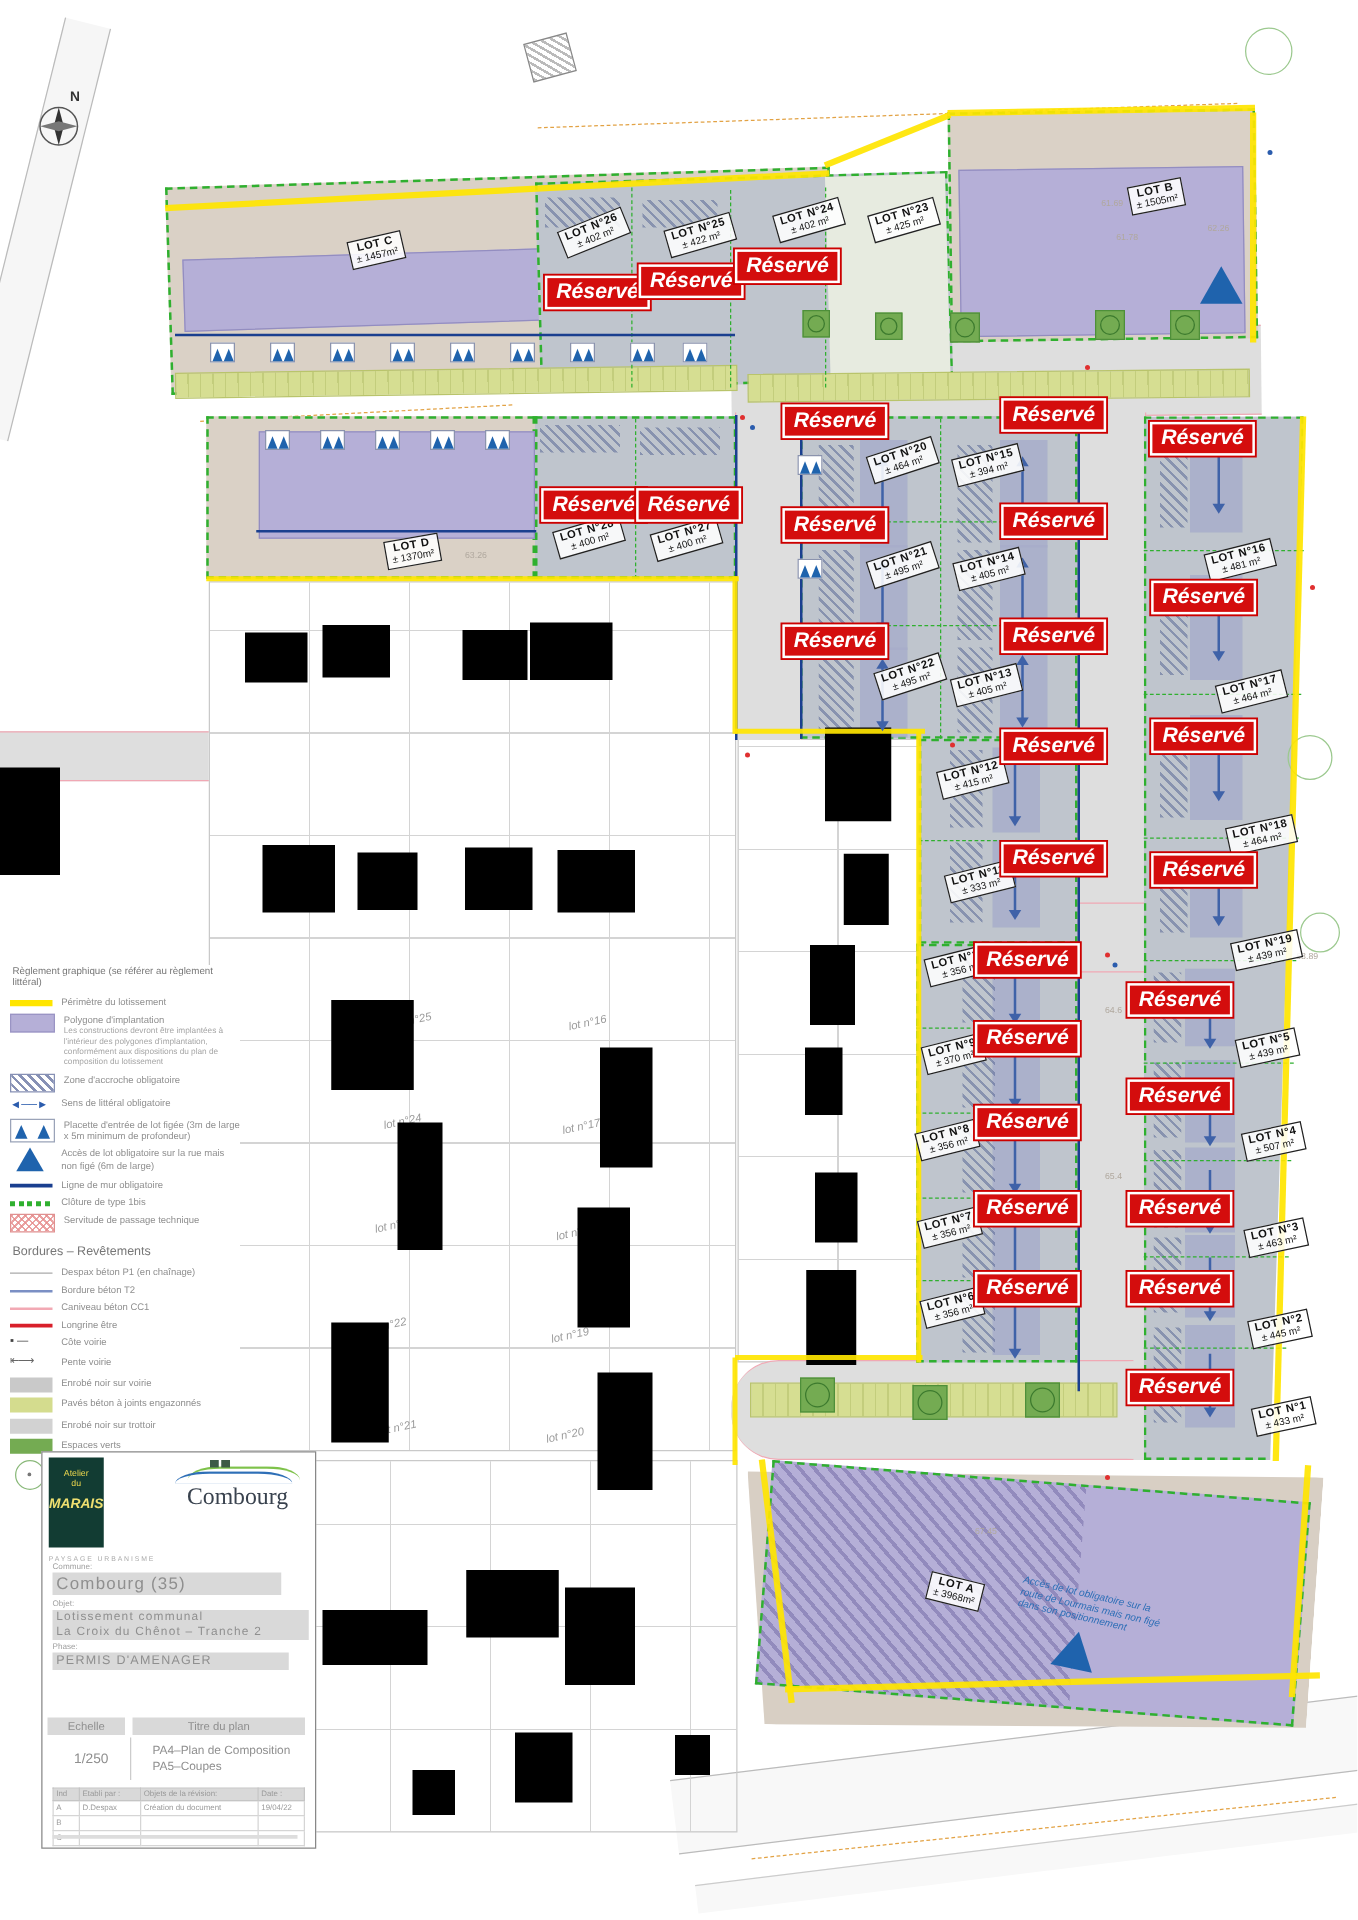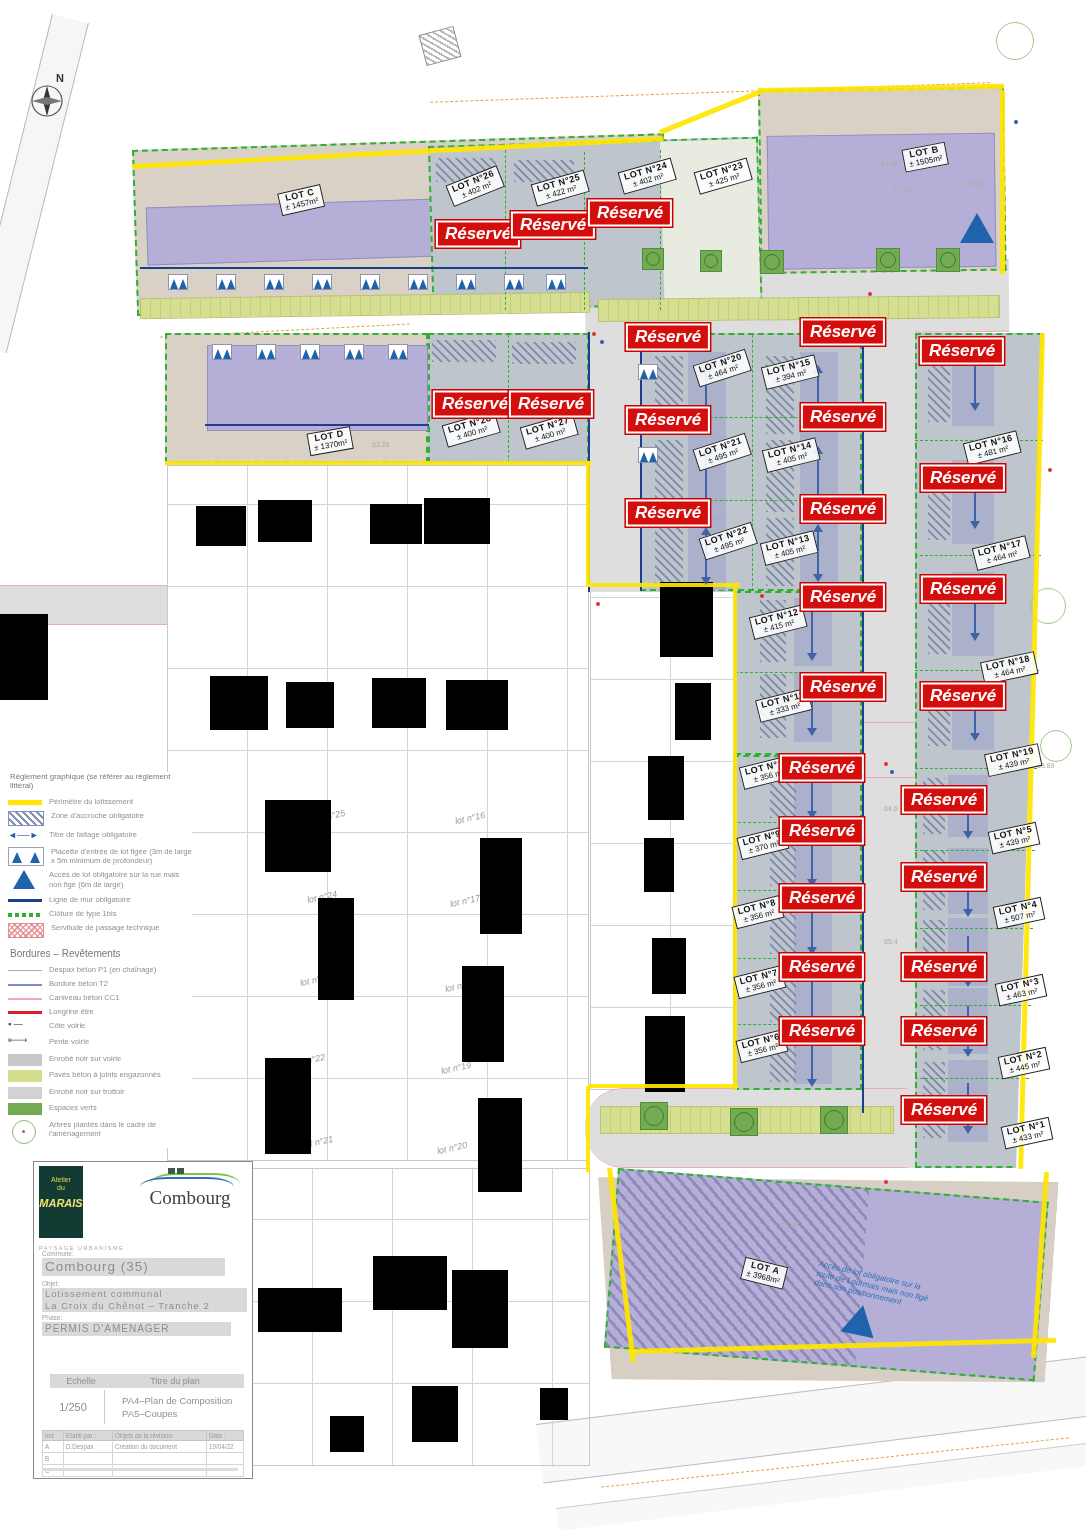--- a/index.html
+++ b/index.html
@@ -161,21 +161,21 @@
       border-top:2.5px solid #2e6fb7;border-radius:100% 100% 0 0/340% 340% 0 0;}
   .houses{position:absolute;left:28px;top:-2px;width:7px;height:6px;background:#3d5a46;
       box-shadow:9px 0 0 #3d5a46;}
   .cbg-name{font-family:"Liberation Serif",serif;font-size:19px;color:#39424e;margin-top:2px;}
   .fld-lab{position:absolute;font-size:6.5px;color:#a0a0a0;}
   .fld-bar{position:absolute;background:#d9d9d9;color:#8f8f8f;letter-spacing:1px;overflow:hidden;}
   #f-commune{left:8px;top:96px;width:180px;height:18px;font-size:13.5px;line-height:18px;padding-left:3px;}
   #f-objet{left:8px;top:126px;width:202px;height:24px;font-size:9.5px;line-height:12px;padding-left:3px;}
   #f-phase{left:8px;top:160px;width:186px;height:14px;font-size:10px;line-height:14px;padding-left:3px;}
   .sc-head{position:absolute;background:#d9d9d9;font-size:9px;text-align:center;height:14px;line-height:14px;}
-  #sc-h1{left:16px;top:212px;width:62px;}
+  #sc-h1{left:4px;top:212px;width:62px;}
   #sc-h2{left:72px;top:212px;width:138px;}
   #sc-v1{position:absolute;left:8px;top:228px;width:62px;height:34px;font-size:11px;text-align:center;line-height:34px;border-right:1px solid #ccc;}
   #sc-v2{position:absolute;left:88px;top:228px;width:138px;height:34px;font-size:9.5px;text-align:left;line-height:13px;padding-top:4px;box-sizing:border-box;}
   .rev{position:absolute;left:8px;top:268px;width:202px;border-collapse:collapse;font-size:6.3px;color:#9a9a9a;}
   .rev th{background:#d9d9d9;font-weight:normal;border:1px solid #c5c5c5;padding:1px 2px;text-align:left;}
   .rev td{border:1px solid #d5d5d5;padding:1px 2px;height:9px;}
   .fineprint{position:absolute;left:8px;top:306px;width:196px;height:3px;background:#ddd;}
 </style>
 </head>
 <body>
@@ -637,26 +637,30 @@
 
   <div class="lota-note">Accès de lot obligatoire sur la route de Lourmais mais non figé dans son positionnement</div>
 
   <div class="legend">
     <div class="lg-title">Règlement graphique (se référer au règlement littéral)</div>
     <div class="lg-item">
         <span class="sw sw-perimeter"></span>
         <span class="lg-txt"><span>Périmètre du lotissement</span></span>
       </div>
       <div class="lg-item">
+        <span class="sw sw-polygon"></span>
+        <span class="lg-txt"><span>Polygone d'implantation</span><em class="lg-note opt">Les constructions devront être implantées à l'intérieur des polygones d'implantation, conformément aux dispositions du plan de composition du lotissement</em></span>
+      </div>
+      <div class="lg-item">
         <span class="sw sw-accroche"></span>
         <span class="lg-txt"><span>Zone d'accroche obligatoire</span></span>
       </div>
       <div class="lg-item">
         <span class="sw sw-faitage"></span>
-        <span class="lg-txt"><span>Titre de faîtage obligatoire</span></span>
+        <span class="lg-txt"><span>Sens de littéral obligatoire</span></span>
       </div>
       <div class="lg-item">
         <span class="sw sw-placette"></span>
         <span class="lg-txt"><span>Placette d'entrée de lot figée (3m de large x 5m minimum de profondeur)</span></span>
       </div>
       <div class="lg-item">
         <span class="sw sw-acces"></span>
         <span class="lg-txt"><span>Accès de lot obligatoire sur la rue mais non figé (6m de large)</span></span>
       </div>
       <div class="lg-item">

